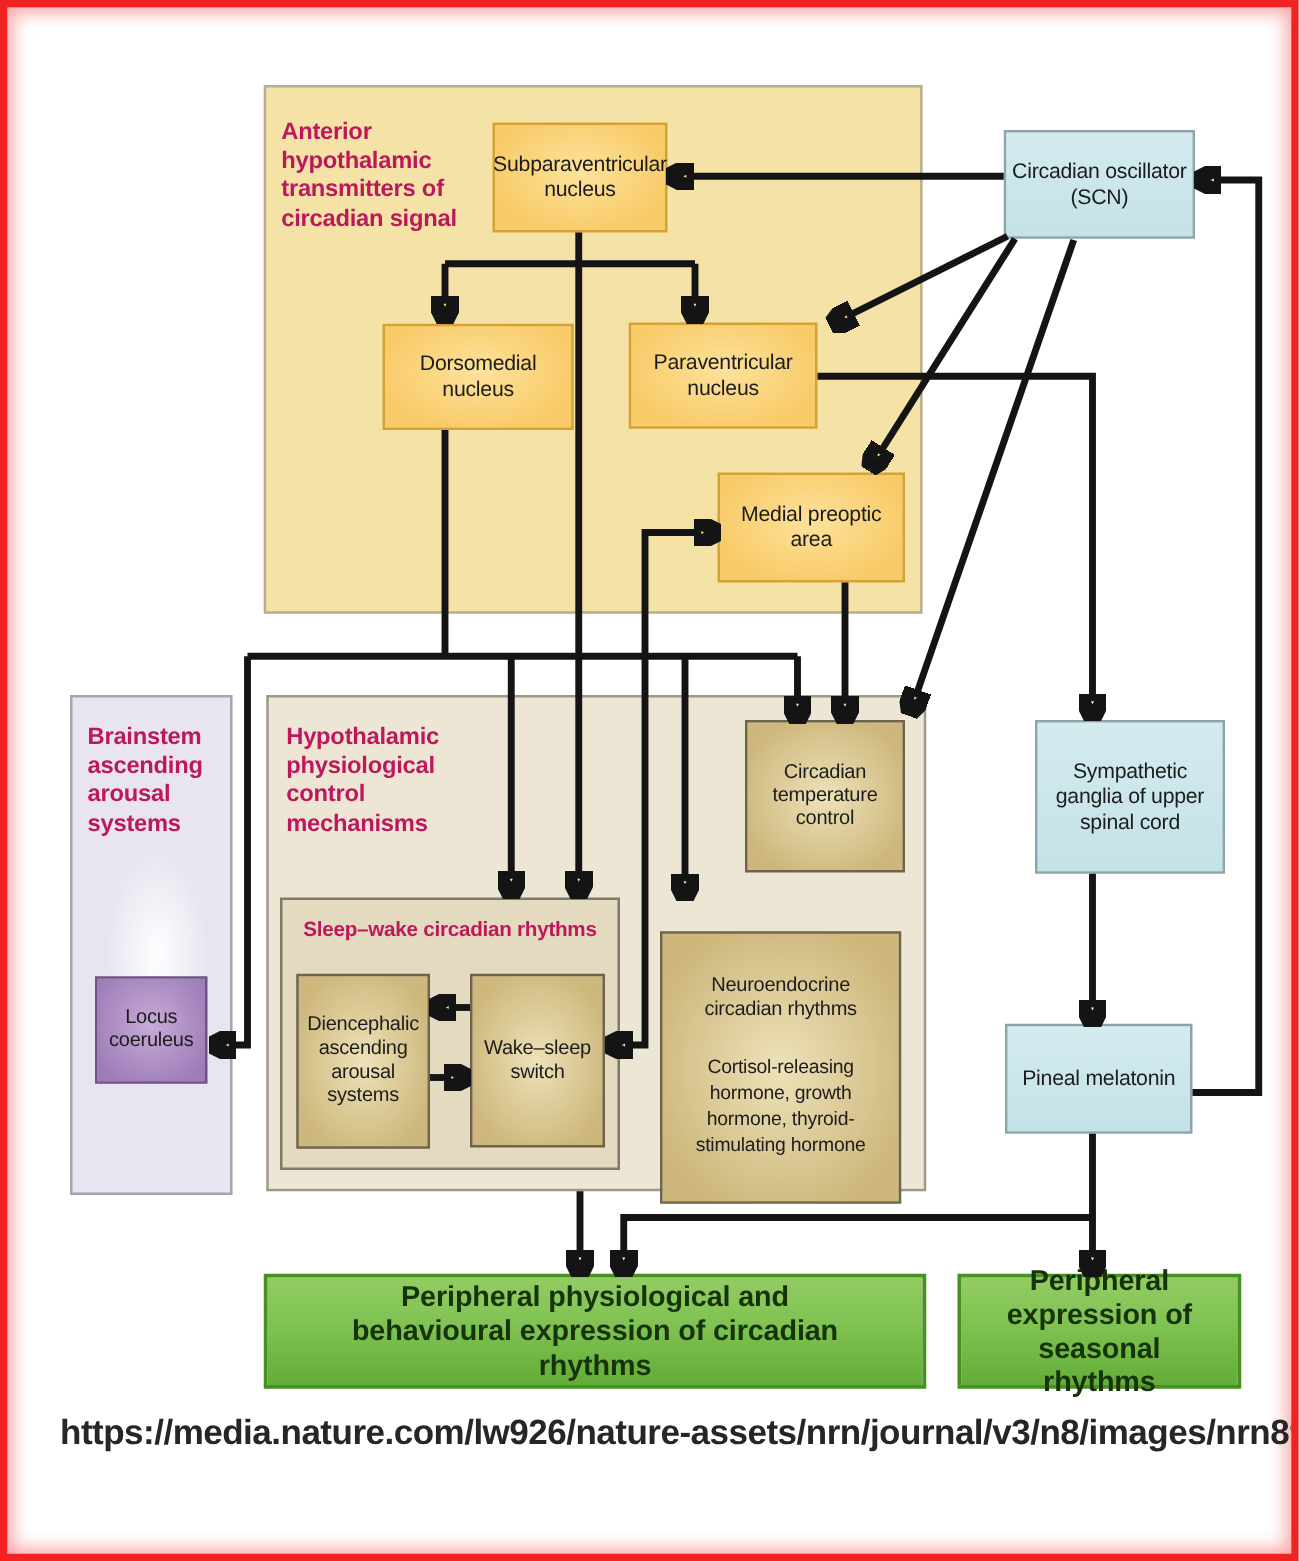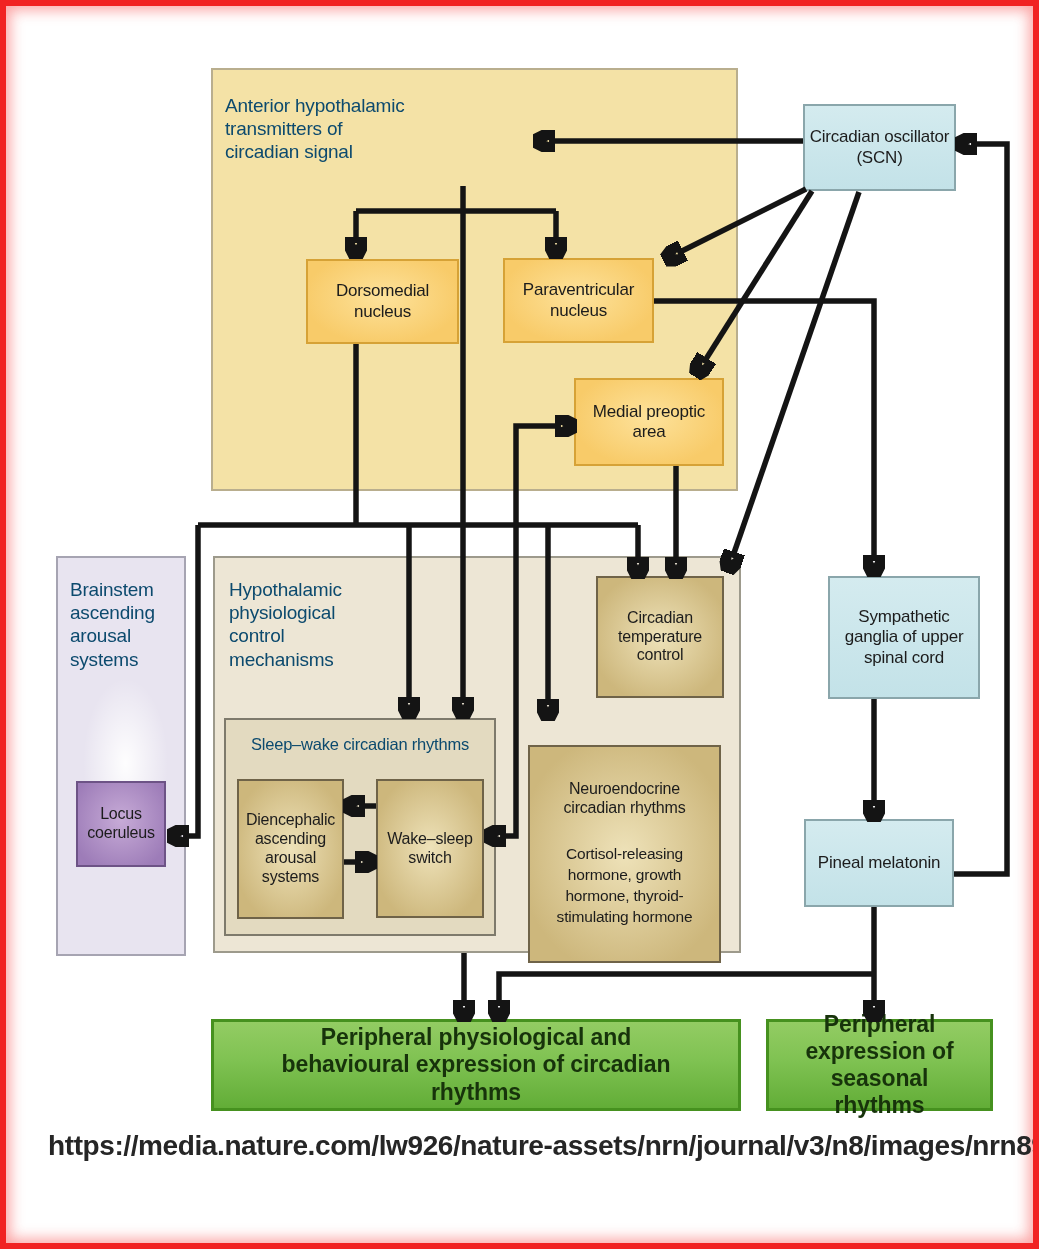--- a/index.html
+++ b/index.html
@@ -7,21 +7,21 @@
     position:relative;
     width:1039px;height:1249px;
     box-sizing:border-box;
     background:#ffffff;
     border:6px solid #f12222;
     box-shadow:inset 0 0 14px 4px rgba(248,90,90,.55);
     font-family:"Liberation Sans", sans-serif;
     overflow:hidden;
   }
   .panel{position:absolute;box-sizing:border-box;border:2px solid #a8a391;}
-  .panel-title{font-weight:normal;color:#0c4a6e;line-height:1.22;letter-spacing:-.2px;}
+  .panel-title{font-weight:bold;color:#be185d;line-height:1.22;letter-spacing:-.2px;}
   .node{
     position:absolute;box-sizing:border-box;
     display:flex;align-items:center;justify-content:center;text-align:center;
     color:#1c1c1c;line-height:1.18;letter-spacing:-.2px;
   }
   
   .p-anterior{background:#f4e2a6;border-color:#b9ae8e;}
   .p-brainstem{background:#e8e4f0;border-color:#a6a4b2;}
   .p-hypo{background:#ede6d5;border-color:#9d9a8c;}
   .p-sleepwake{background:#e3dac0;border-color:#7e7a6c;}
@@ -78,20 +78,23 @@
   </div>
 
   <div class="panel p-hypo" style="left:207px;top:550px;width:528px;height:397px;">
     <div class="panel-title" style="position:absolute;left:14px;top:20px;width:150px;font-size:19px;">Hypothalamic physiological control mechanisms</div>
   </div>
 
   <div class="panel p-sleepwake" style="left:218px;top:712px;width:272px;height:218px;">
     <div class="panel-title" style="position:absolute;left:0;top:14px;width:100%;text-align:center;font-size:16.5px;">Sleep–wake circadian rhythms</div>
   </div>
 
+  <div class="node n-yellow" style="left:388px;top:92px;width:140px;height:88px;">
+    <span>Subparaventricular nucleus</span>
+  </div>
 
   <div class="node n-yellow" style="left:272px;top:253px;width:153px;height:85px;margin-left:28px;">
     <span>Dorsomedial nucleus</span>
   </div>
 
   <div class="node n-yellow" style="left:497px;top:252px;width:151px;height:85px;">
     <span>Paraventricular nucleus</span>
   </div>
 
   <div class="node n-yellow" style="left:568px;top:372px;width:150px;height:88px;">

